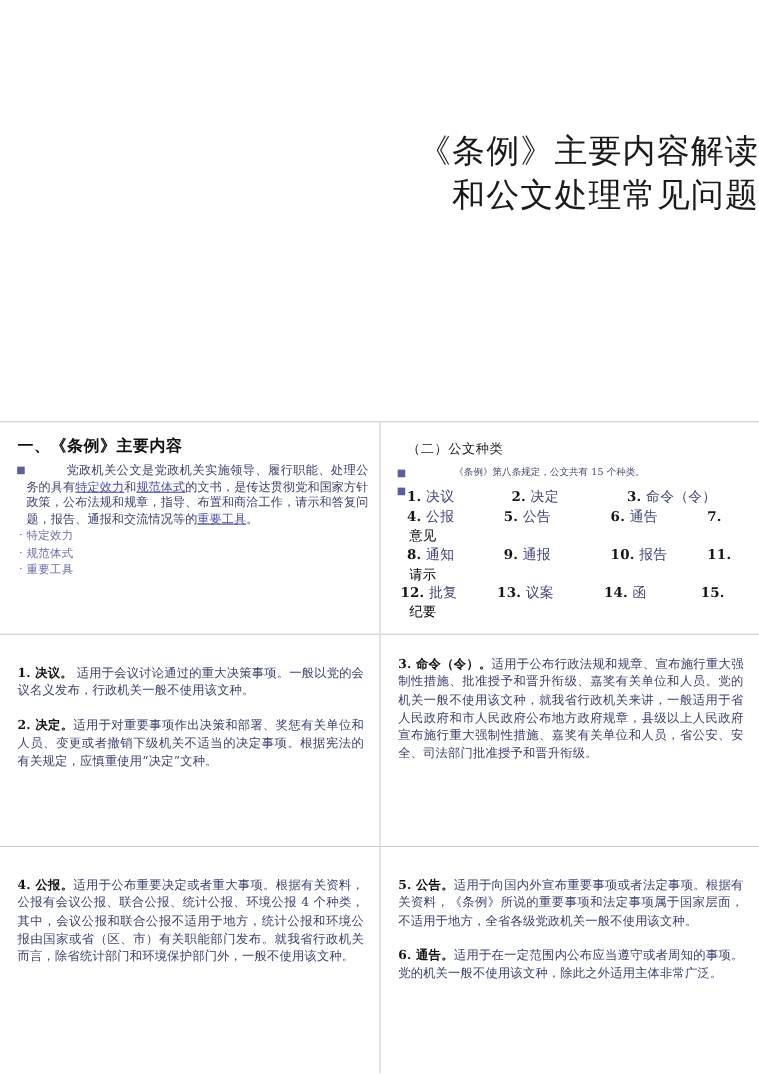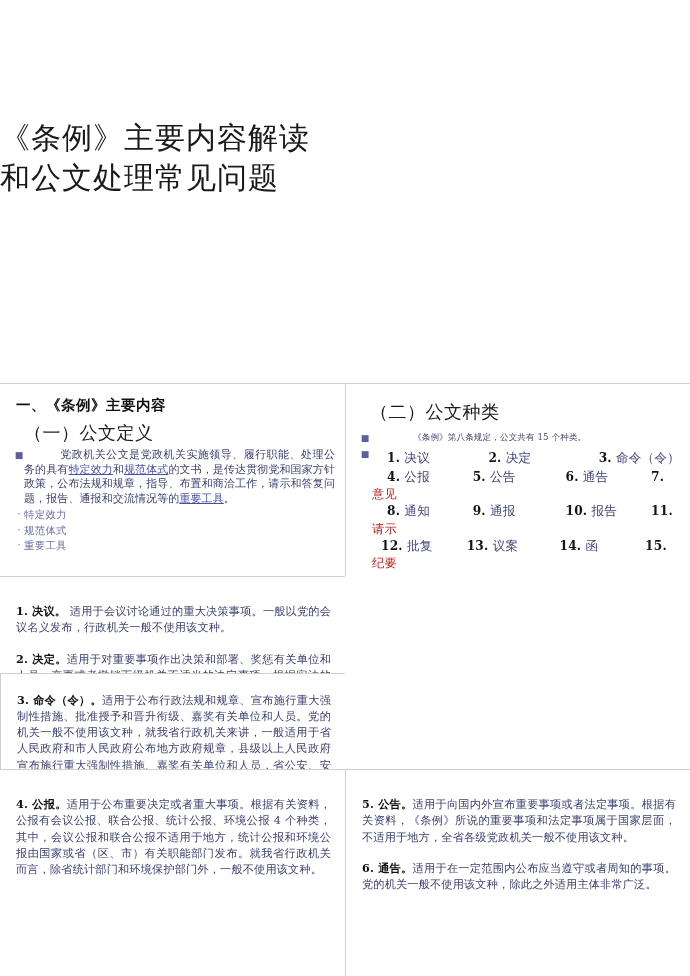--- a/index.html
+++ b/index.html
@@ -30,21 +30,21 @@
     width: 690px;
     height: 383px;
     background: #ffffff;
     box-sizing: border-box;
   }
   .title-block {
     position: absolute;
     left: 0;
     top: 118px;
     width: 690px;
-    text-align: left;
+    text-align: right;
     line-height: 1.32;
   }
   .title-line {
     display: block;
     font-family: "DejaVu Serif", "Liberation Serif", serif;
     font-size: 30px;
     color: #1a1a1a;
     letter-spacing: 1px;
     white-space: nowrap;
   }
@@ -56,21 +56,21 @@
     top: 383px;
     width: 690px;
     height: 593px;
   }
   .grid-row {
     position: relative;
     width: 690px;
     height: 193px;
     display: flex;
   }
-  .grid-row.row2 { height: 193px; flex-direction: column; }
+  .grid-row.row2 { height: 193px; }
   .grid-row.row3 { height: 207px; }
 
   .slide {
     position: relative;
     box-sizing: border-box;
     width: 345px;
     height: 100%;
     background: #ffffff;
     border-top: 1px solid #cfcfcf;
     padding: 8px 10px 4px 10px;
@@ -86,21 +86,21 @@
     font-family: "DejaVu Serif", "Liberation Serif", serif;
     font-size: 14.5px;
     font-weight: 700;
     color: #111111;
     letter-spacing: 0.5px;
     margin: 4px 0 6px 6px;
     white-space: nowrap;
   }
   .sub-heading {
     font-family: "DejaVu Serif", "Liberation Serif", serif;
-    font-size: 18px;
+    font-size: 12px;
     color: #1a1a1a;
     letter-spacing: 0.5px;
     margin: 0 0 3px 14px;
     white-space: nowrap;
   }
 
   
   .bullet-row {
     display: flex;
     align-items: flex-start;
@@ -163,31 +163,30 @@
     color: #3f4478;
     letter-spacing: 0.2px;
   }
   .types-line {
     display: flex;
     width: 310px;
   }
   .types-line .cell {
     display: inline-block;
     white-space: nowrap;
-    margin-left: 17px;
   }
   .types-line .c1 { width: 95px; }
   .types-line .c2 { width: 105px; }
   .types-line .c3 { width: 95px; }
   .types-line .c4 { width: 40px; text-align: left; }
   .types-line .cwide { width: auto; }
   .num { color: #151515; font-weight: 700; font-size: 12.2px; }
   .cont {
     margin-left: 2px;
-    color: #b91c1c;
+    color: #000000;
     font-size: 12.2px;
     line-height: 16px;
     letter-spacing: 0.2px;
   }
 
   .body-para {
     font-family: "DejaVu Serif", "Liberation Serif", serif;
     font-size: 11.2px;
     line-height: 16.3px;
     color: #3a3f6e;
@@ -212,21 +211,20 @@
       <span class="title-line">和公文处理常见问题</span>
     </div>
   </div>
 
   <div class="grid">
 
     <div class="grid-row row1">
 
       <div class="slide left">
         <div class="sec-heading">一、《条例》主要内容</div>
-        <div class="sub-heading">（一）公文定义</div>
 
         <div class="bullet-row">
           <span class="bullet-dot">■</span>
           <span class="para">
             <span style="display:inline-block;width:36px"></span>党政机关公文是党政机关实施领导、履行职能、处理公务的具有<span class="lnk">特定效力</span>和<span class="lnk">规范体式</span>的文书，是传达贯彻党和国家方针政策，公布法规和规章，指导、布置和商洽工作，请示和答复问题，报告、通报和交流情况等的<span class="lnk">重要工具</span>。
           </span>
         </div>
 
         <div class="sub-bullet">
           <span class="bullet-dot">·</span>

